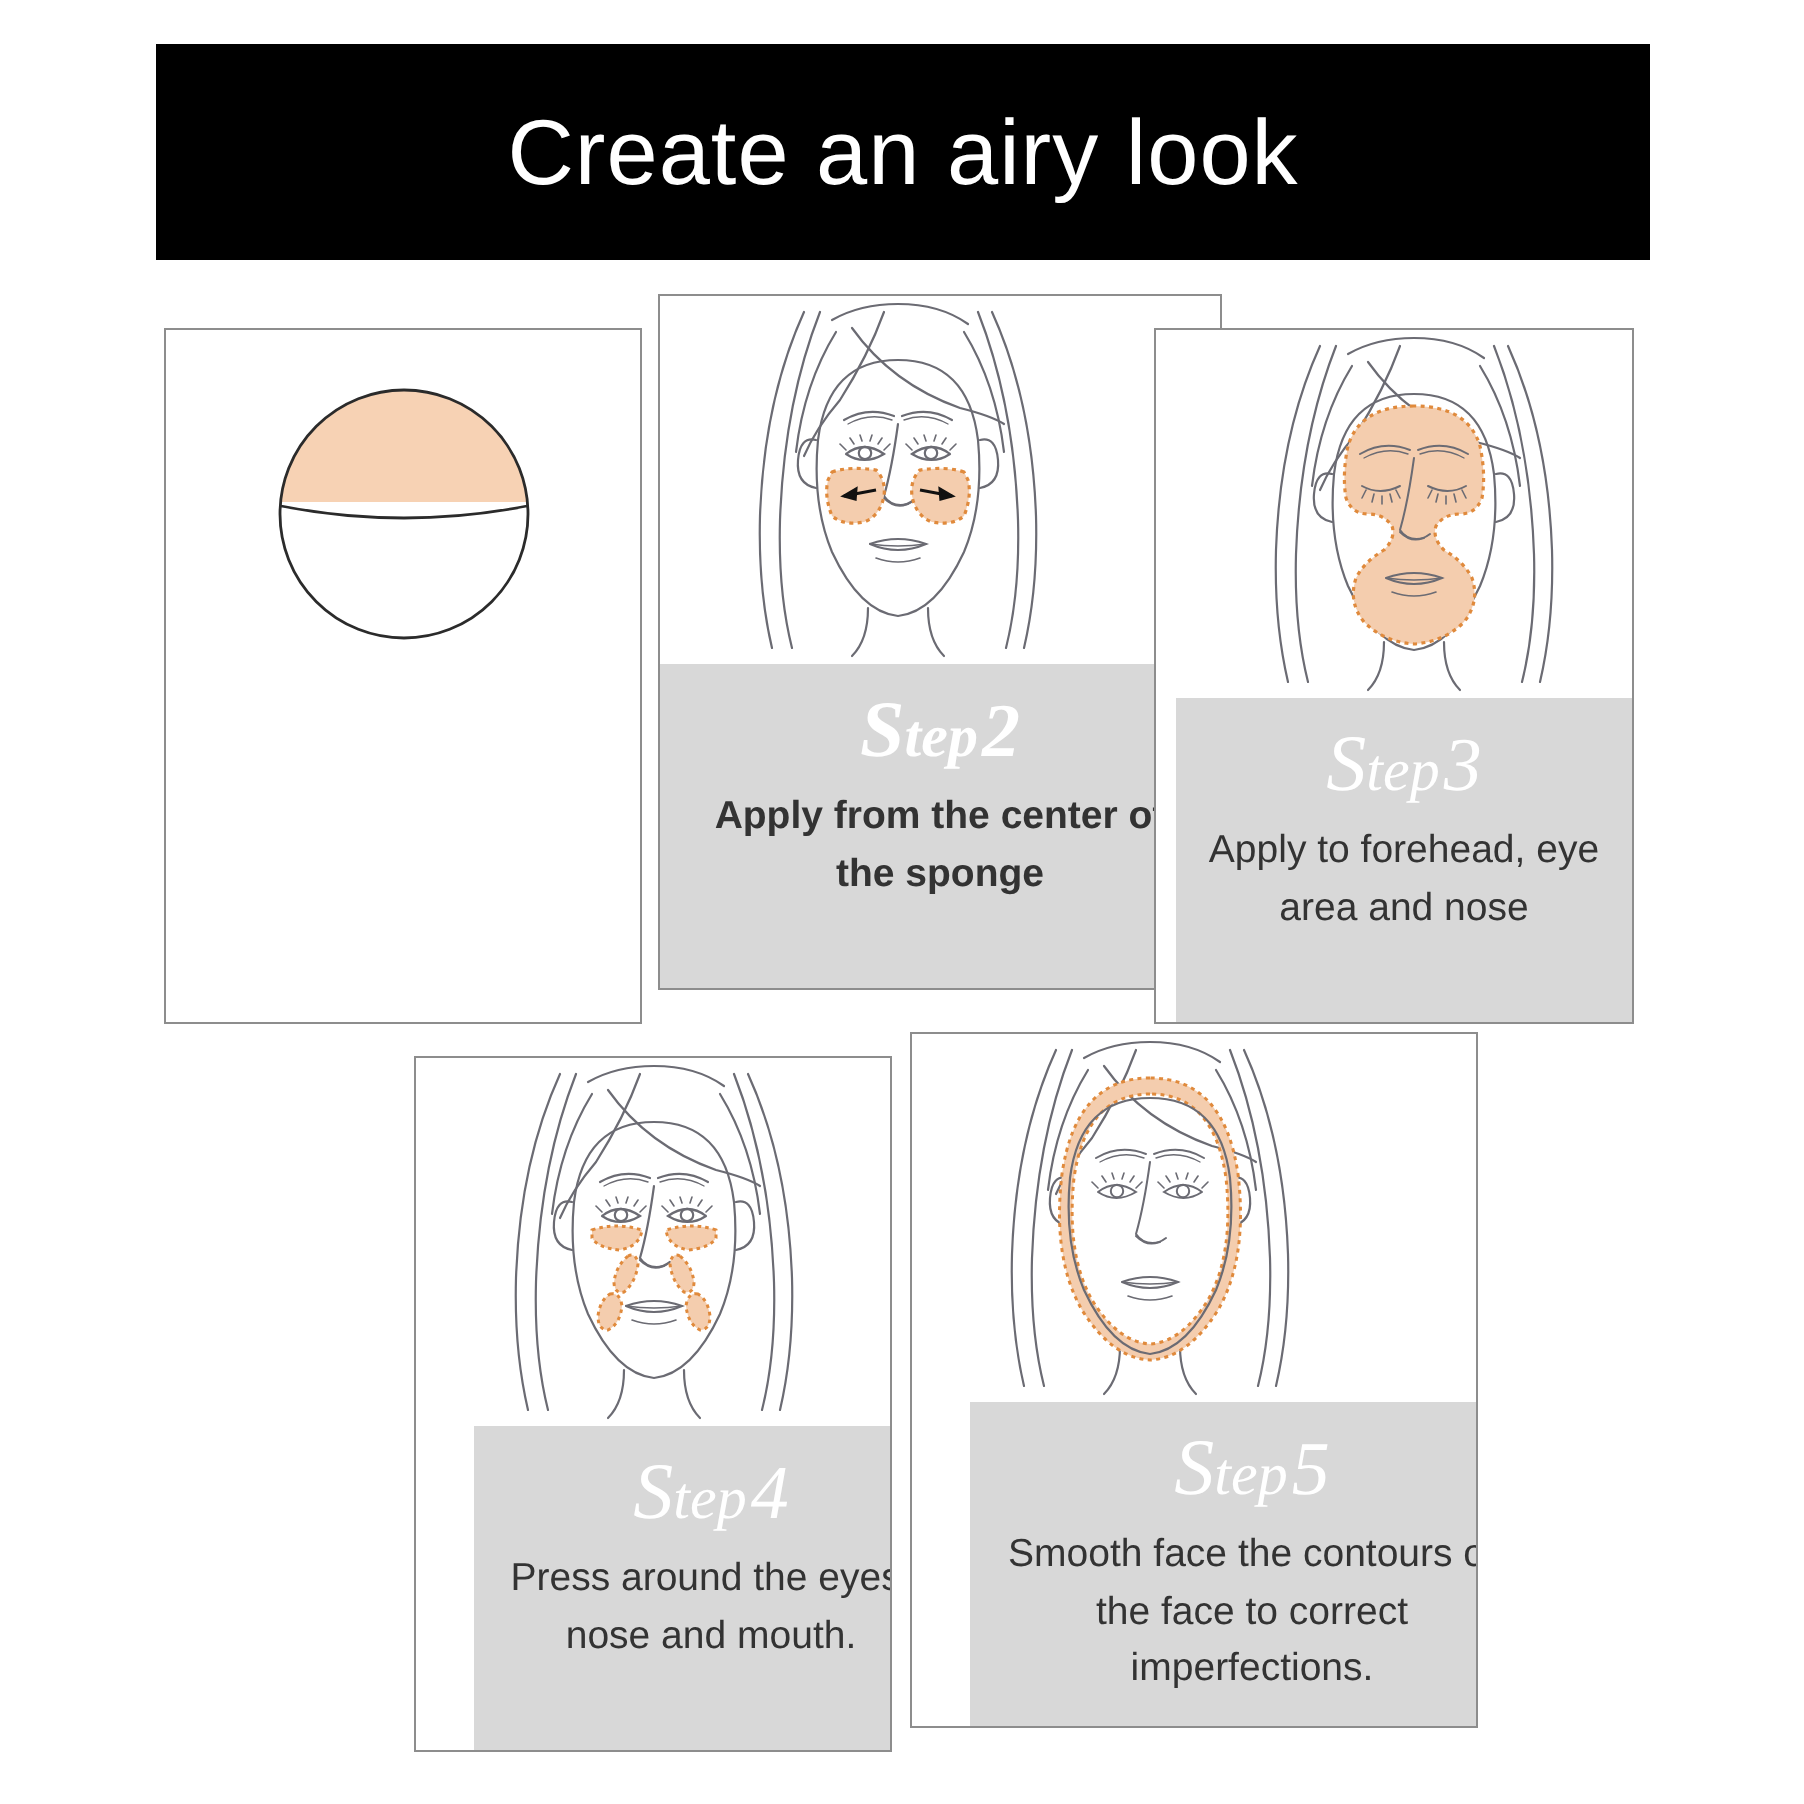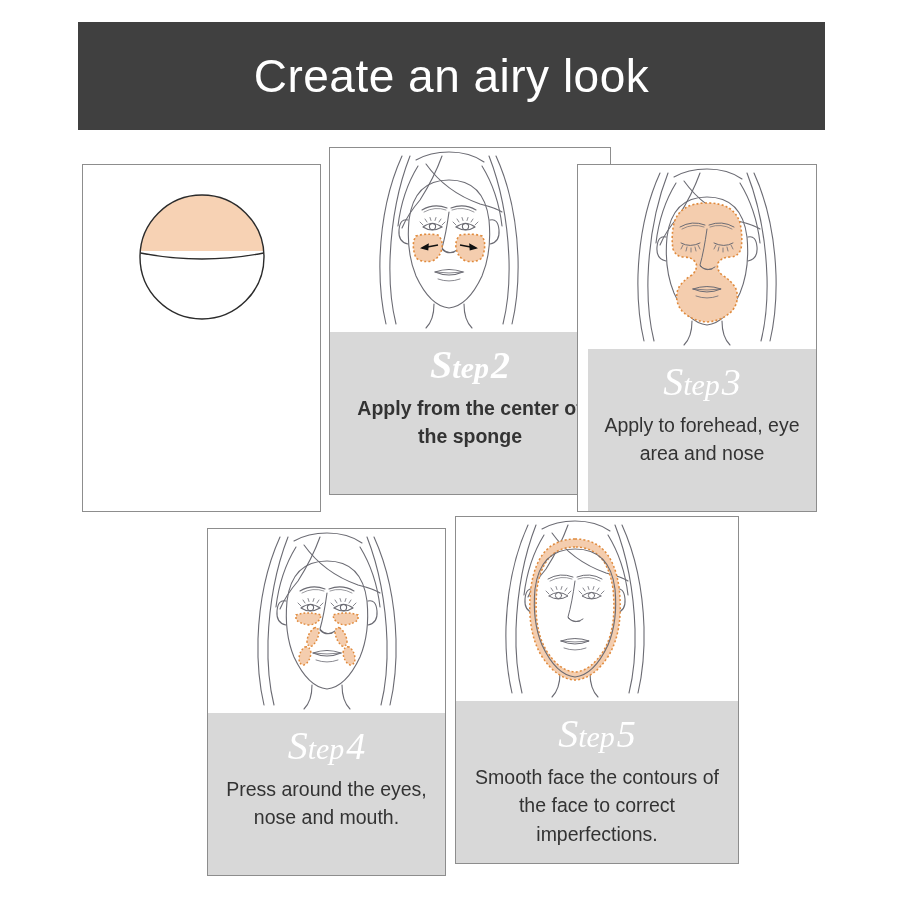--- a/index.html
+++ b/index.html
@@ -10,21 +10,21 @@
     overflow:hidden;
     position:relative;
   }
   .page{position:relative;width:902px;height:902px;}
 
   
   .banner{
     position:absolute;
     left:78px; top:22px;
     width:747px; height:108px;
-    background:#404040;
+    background:#000000;
     display:flex;align-items:center;justify-content:center;
   }
   .banner-title{
     color:#ffffff;
     font-size:46px;
     font-weight:400;
     letter-spacing:.5px;
     font-family:"Liberation Sans", sans-serif;
     white-space:nowrap;
   }
@@ -74,21 +74,21 @@
   #card-1{ left:82px;  top:164px; width:239px; height:348px;}
   #card-2{ left:329px; top:147px; width:282px; height:348px;font-weight:bold;}
   #card-3{ left:577px; top:164px; width:240px; height:348px;padding-left:10px;}
   #card-1 .art,#card-2 .art,#card-3 .art{height:184px;}
   #card-1 .caption,#card-2 .caption,#card-3 .caption{height:162px;}
 
   
   #card-4{ left:207px; top:528px; width:239px; height:348px;}
   #card-5{ left:455px; top:516px; width:284px; height:348px;}
   #card-4 .art,#card-5 .art{height:184px;}
-  #card-4 .caption,#card-5 .caption{height:162px;}
+  #card-4 .caption,#card-5 .caption{height:162px;margin-left:29px;}
 
   svg{display:block;}
 </style>
 </head>
 <body>
 
 <div class="page">
 
   <div class="banner">
     <div class="banner-title">Create an airy look</div>

